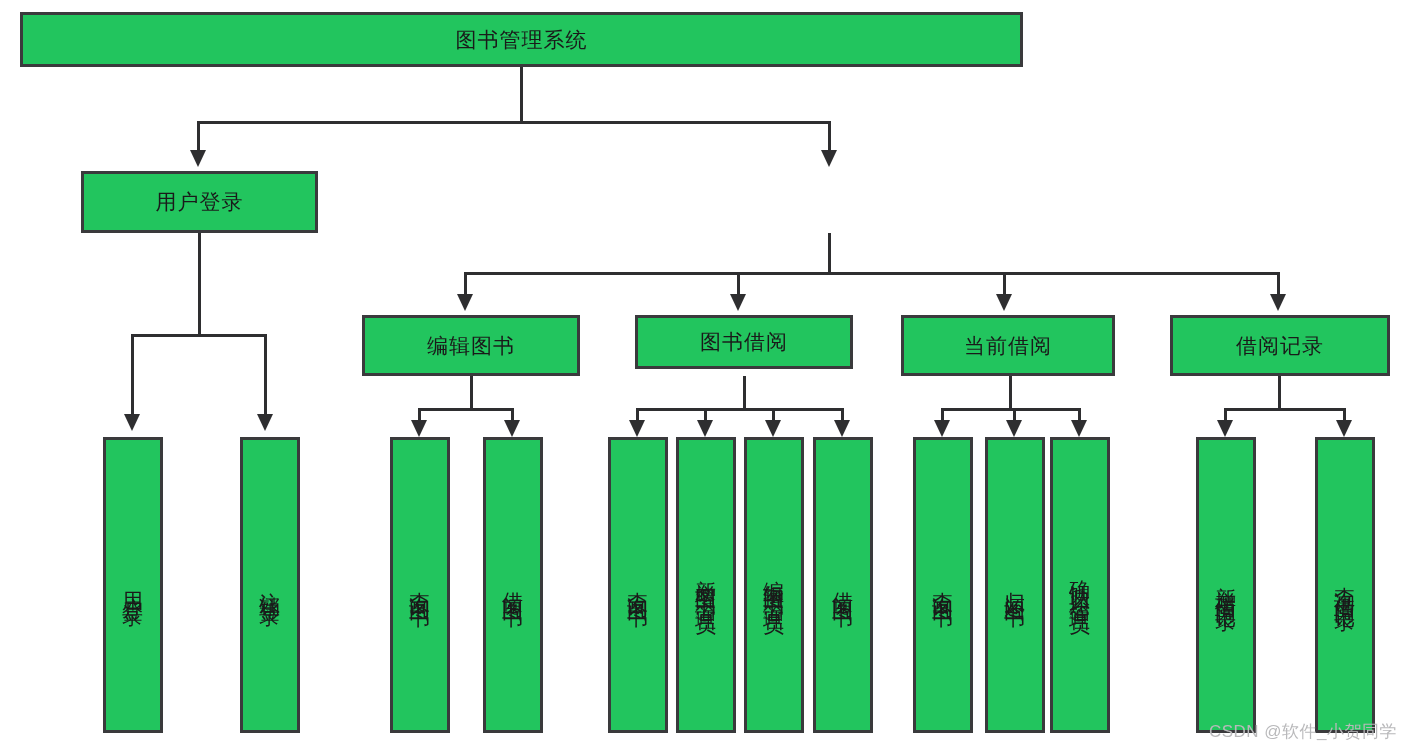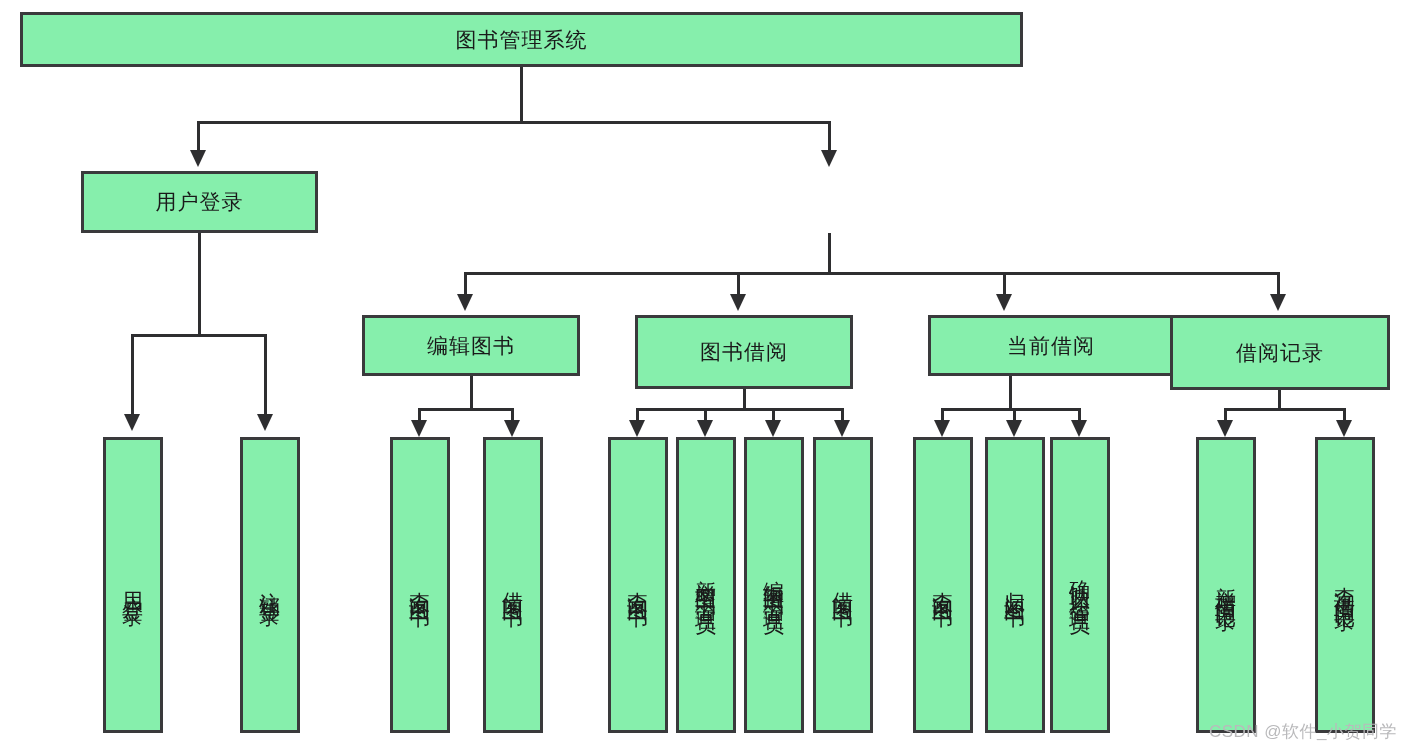--- a/index.html
+++ b/index.html
@@ -15,21 +15,21 @@
     width: 1405px;
     height: 747px;
     background: #ffffff;
     overflow: hidden;
   }
   
   .node {
     position: absolute;
     box-sizing: border-box;
     border: 3px solid #3a3a3c;
-    background: #86efac;
+    background: #22c55e;
     color: #1a1a1a;
     display: flex;
     align-items: center;
     justify-content: center;
     text-align: center;
     z-index: 3;
   }
   .node.h {               
     font-size: 21px;
     line-height: 1.2;
@@ -113,27 +113,27 @@
   <div class="ln v" style="left:737px; top:272px; width:3px; height:25px;"></div>
   <div class="arrow" style="left:730px; top:294px;"></div>
   <div class="ln v" style="left:1003px; top:272px; width:3px; height:25px;"></div>
   <div class="arrow" style="left:996px; top:294px;"></div>
   <div class="ln v" style="left:1277px; top:272px; width:3px; height:25px;"></div>
   <div class="arrow" style="left:1270px; top:294px;"></div>
 
   <div class="node h" style="left:362px; top:315px; width:218px; height:61px;">
     <span>编辑图书</span>
   </div>
-  <div class="node h" style="left:635px; top:315px; width:218px; height:74px;">
+  <div class="node h" style="left:635px; top:315px; width:218px; height:54px;">
     <span>图书借阅</span>
   </div>
-  <div class="node h" style="left:901px; top:315px; width:246px; height:61px;margin-left:27px;">
+  <div class="node h" style="left:901px; top:315px; width:214px; height:61px;">
     <span>当前借阅</span>
   </div>
-  <div class="node h" style="left:1170px; top:315px; width:220px; height:75px;">
+  <div class="node h" style="left:1170px; top:315px; width:220px; height:61px;">
     <span>借阅记录</span>
   </div>
 
   <div class="ln v" style="left:470px; top:376px; width:3px; height:32px;"></div>
   <div class="ln h" style="left:418px; top:408px; width:95px; height:3px;"></div>
   <div class="ln v" style="left:418px; top:408px; width:3px; height:15px;"></div>
   <div class="arrow" style="left:411px; top:420px;"></div>
   <div class="ln v" style="left:511px; top:408px; width:3px; height:15px;"></div>
   <div class="arrow" style="left:504px; top:420px;"></div>
 

